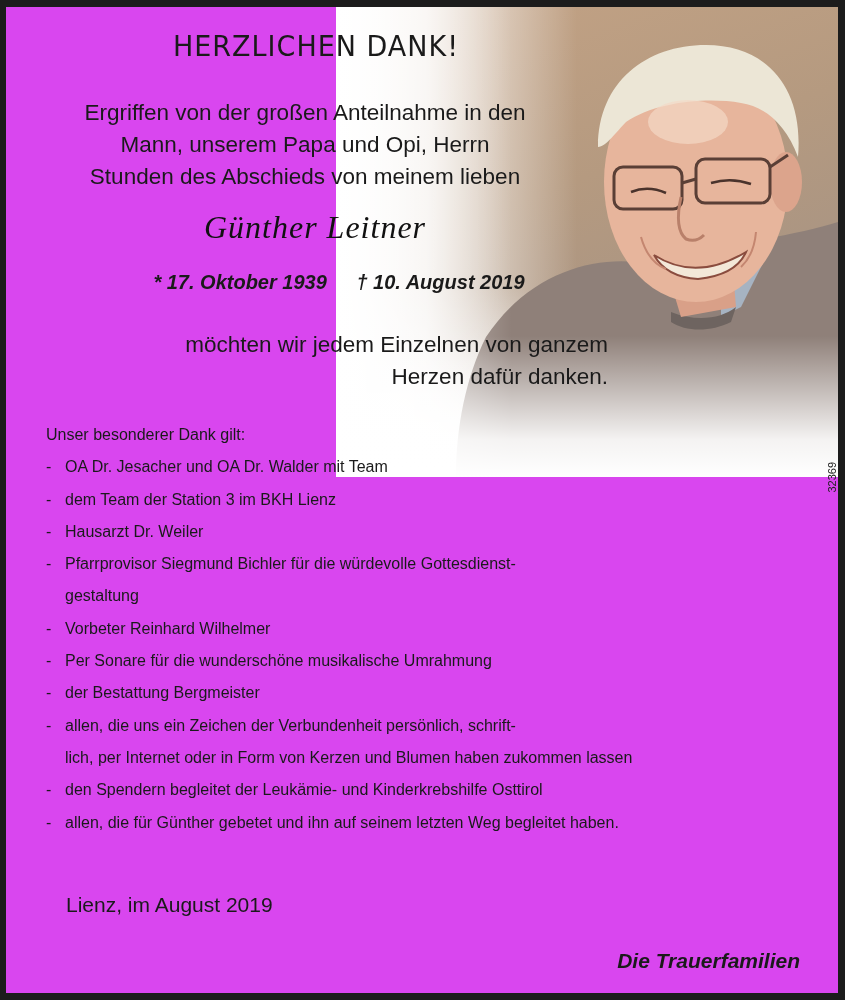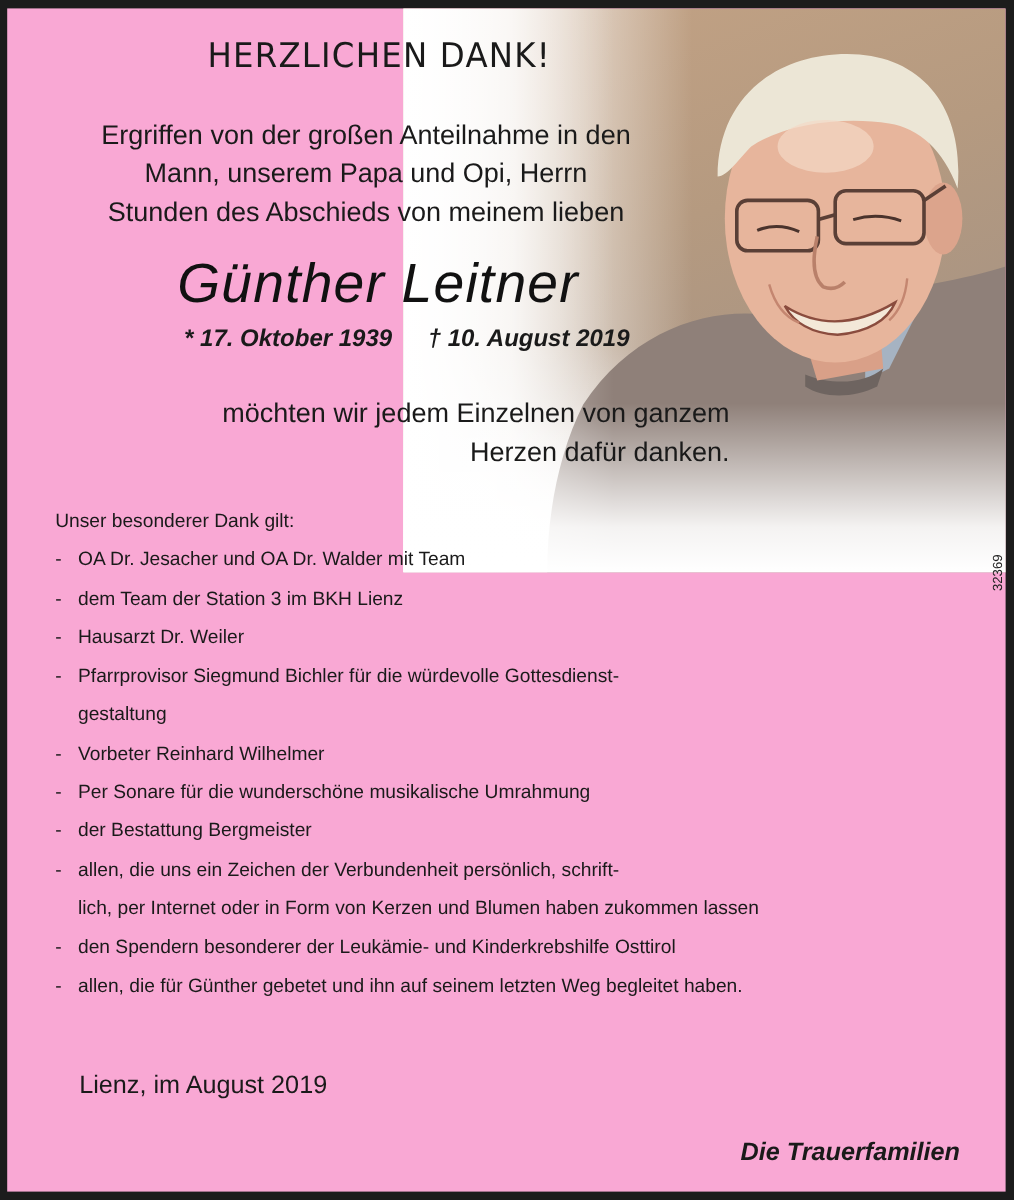--- a/index.html
+++ b/index.html
@@ -8,21 +8,21 @@
       background: #1c1c1c;
       position: relative;
       overflow: hidden;
       font-family: "Liberation Sans", sans-serif;
       color: #1a1a1a;
     }
     .card {
       position: absolute;
       left: 6px; top: 7px;
       width: 832px; height: 986px;
-      background: #f9a8d4;
+      background: #d946ef;
       overflow: hidden;
     }
     
     .photo {
       position: absolute;
       left: 330px; top: 0;
       width: 502px; height: 470px;
       overflow: hidden;
     }
     .photo-bg {
@@ -66,23 +66,23 @@
       left: 0; width: 598px; top: 90px;
       text-align: center;
       font-size: 22.5px;
       line-height: 32px;
     }
     .intro div { white-space: nowrap; }
     .name {
       position: absolute;
       left: 0; width: 618px; top: 202px;
       text-align: center;
-      font-family: Liberation Sans, sans-serif;
+      font-family: Liberation Serif, serif;
       font-style: italic;
-      font-size: 46px;
+      font-size: 32px;
       letter-spacing: 1px;
       color: #111;
     }
     .dates {
       position: absolute;
       left: 0; width: 602px; top: 264px;
       text-align: center;
       font-size: 20px;
       font-style: italic;
       font-weight: bold;
@@ -197,20 +197,20 @@
     <p class="thanks-heading">Unser besonderer Dank gilt:</p>
     <ul>
       <li><span class="dash">-</span><span>OA Dr. Jesacher und OA Dr. Walder mit Team</span></li>
       <li><span class="dash">-</span><span>dem Team der Station 3 im BKH Lienz</span></li>
       <li><span class="dash">-</span><span>Hausarzt Dr. Weiler</span></li>
       <li><span class="dash">-</span><span class="split">Pfarrprovisor Siegmund Bichler für die würdevolle Gottesdienst-<br>gestaltung</span></li>
       <li><span class="dash">-</span><span>Vorbeter Reinhard Wilhelmer</span></li>
       <li><span class="dash">-</span><span>Per Sonare für die wunderschöne musikalische Umrahmung</span></li>
       <li><span class="dash">-</span><span>der Bestattung Bergmeister</span></li>
       <li class="justify"><span class="dash">-</span><span class="split">allen, die uns ein Zeichen der Verbundenheit persönlich, schrift-<br>lich, per Internet oder in Form von Kerzen und Blumen haben zukommen lassen</span></li>
-      <li class="justify"><span class="dash">-</span><span>den Spendern besonderer der Leukämie- und Kinderkrebshilfe Osttirol</span></li>
+      <li class="justify"><span class="dash">-</span><span>den Spendern begleitet der Leukämie- und Kinderkrebshilfe Osttirol</span></li>
       <li class="justify"><span class="dash">-</span><span>allen, die für Günther gebetet und ihn auf seinem letzten Weg begleitet haben.</span></li>
     </ul>
   </div>
 
   <div class="footer-left">Lienz, im August 2019</div>
   <div class="footer-right">Die Trauerfamilien</div>
 </div>
 
 </body></html>

